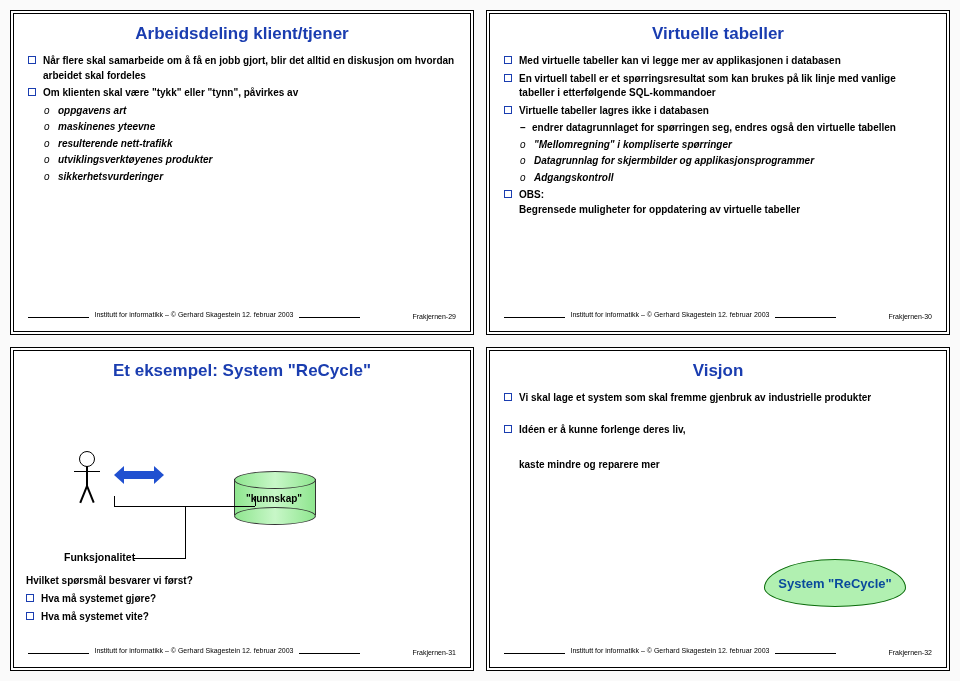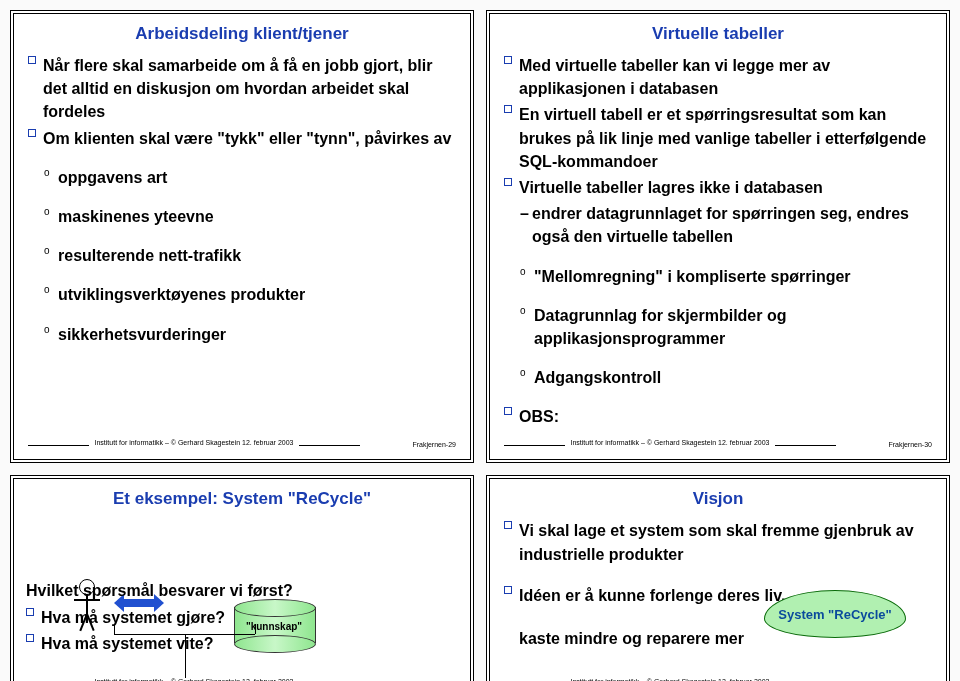--- a/index.html
+++ b/index.html
@@ -34,21 +34,21 @@
     padding: 10px 14px 28px 14px;
   }
   .title {
     color: #1a3db0;
     font-size: 17px;
     font-weight: bold;
     text-align: center;
     margin-bottom: 10px;
   }
   .content {
-    font-size: 16px;
+    font-size: 10px;
     line-height: 1.45;
     color: #000;
   }
   .sq {
     position: relative;
     padding-left: 15px;
     margin: 3px 0;
     font-weight: bold;
   }
   .sq::before {
@@ -62,22 +62,23 @@
     box-sizing: border-box;
   }
   .sub-line {
     padding-left: 15px;
     margin: 20px 0;
     font-weight: bold;
   }
   .circ {
     position: relative;
     padding-left: 30px;
-    margin: 16px 0;
-    font-weight: bold;
+    margin: 2px 0;
+    font-weight: bold;
+    font-style: italic;
   }
   .circ::before {
     content: "o";
     position: absolute;
     left: 16px;
     top: 0;
     font-weight: normal;
     font-size: 10px;
     color: #000;
   }
@@ -332,20 +333,21 @@
       <div class="content">
         <div class="sq">Med virtuelle tabeller kan vi legge mer av applikasjonen i databasen</div>
         <div class="sq">En virtuell tabell er et spørringsresultat som kan brukes på lik linje med vanlige tabeller i etterfølgende SQL-kommandoer</div>
         <div class="sq">Virtuelle tabeller lagres ikke i databasen</div>
         <div class="dash">endrer datagrunnlaget for spørringen seg, endres også den virtuelle tabellen</div>
         <div class="circ">"Mellomregning" i kompliserte spørringer</div>
         <div class="circ">Datagrunnlag for skjermbilder og applikasjonsprogrammer</div>
         <div class="circ">Adgangskontroll</div>
         <div class="sq">
           <span>OBS:</span><br>
+          <span>Begrensede muligheter for oppdatering av virtuelle tabeller</span>
         </div>
       </div>
       <div class="footer">
         <div class="footer-left"><span>Institutt for informatikk – © Gerhard Skagestein 12. februar 2003</span></div>
         <div class="footer-right"><span>Frakjernen-</span><span>30</span></div>
       </div>
     </div>
   </div>
 
   <div class="slide">

